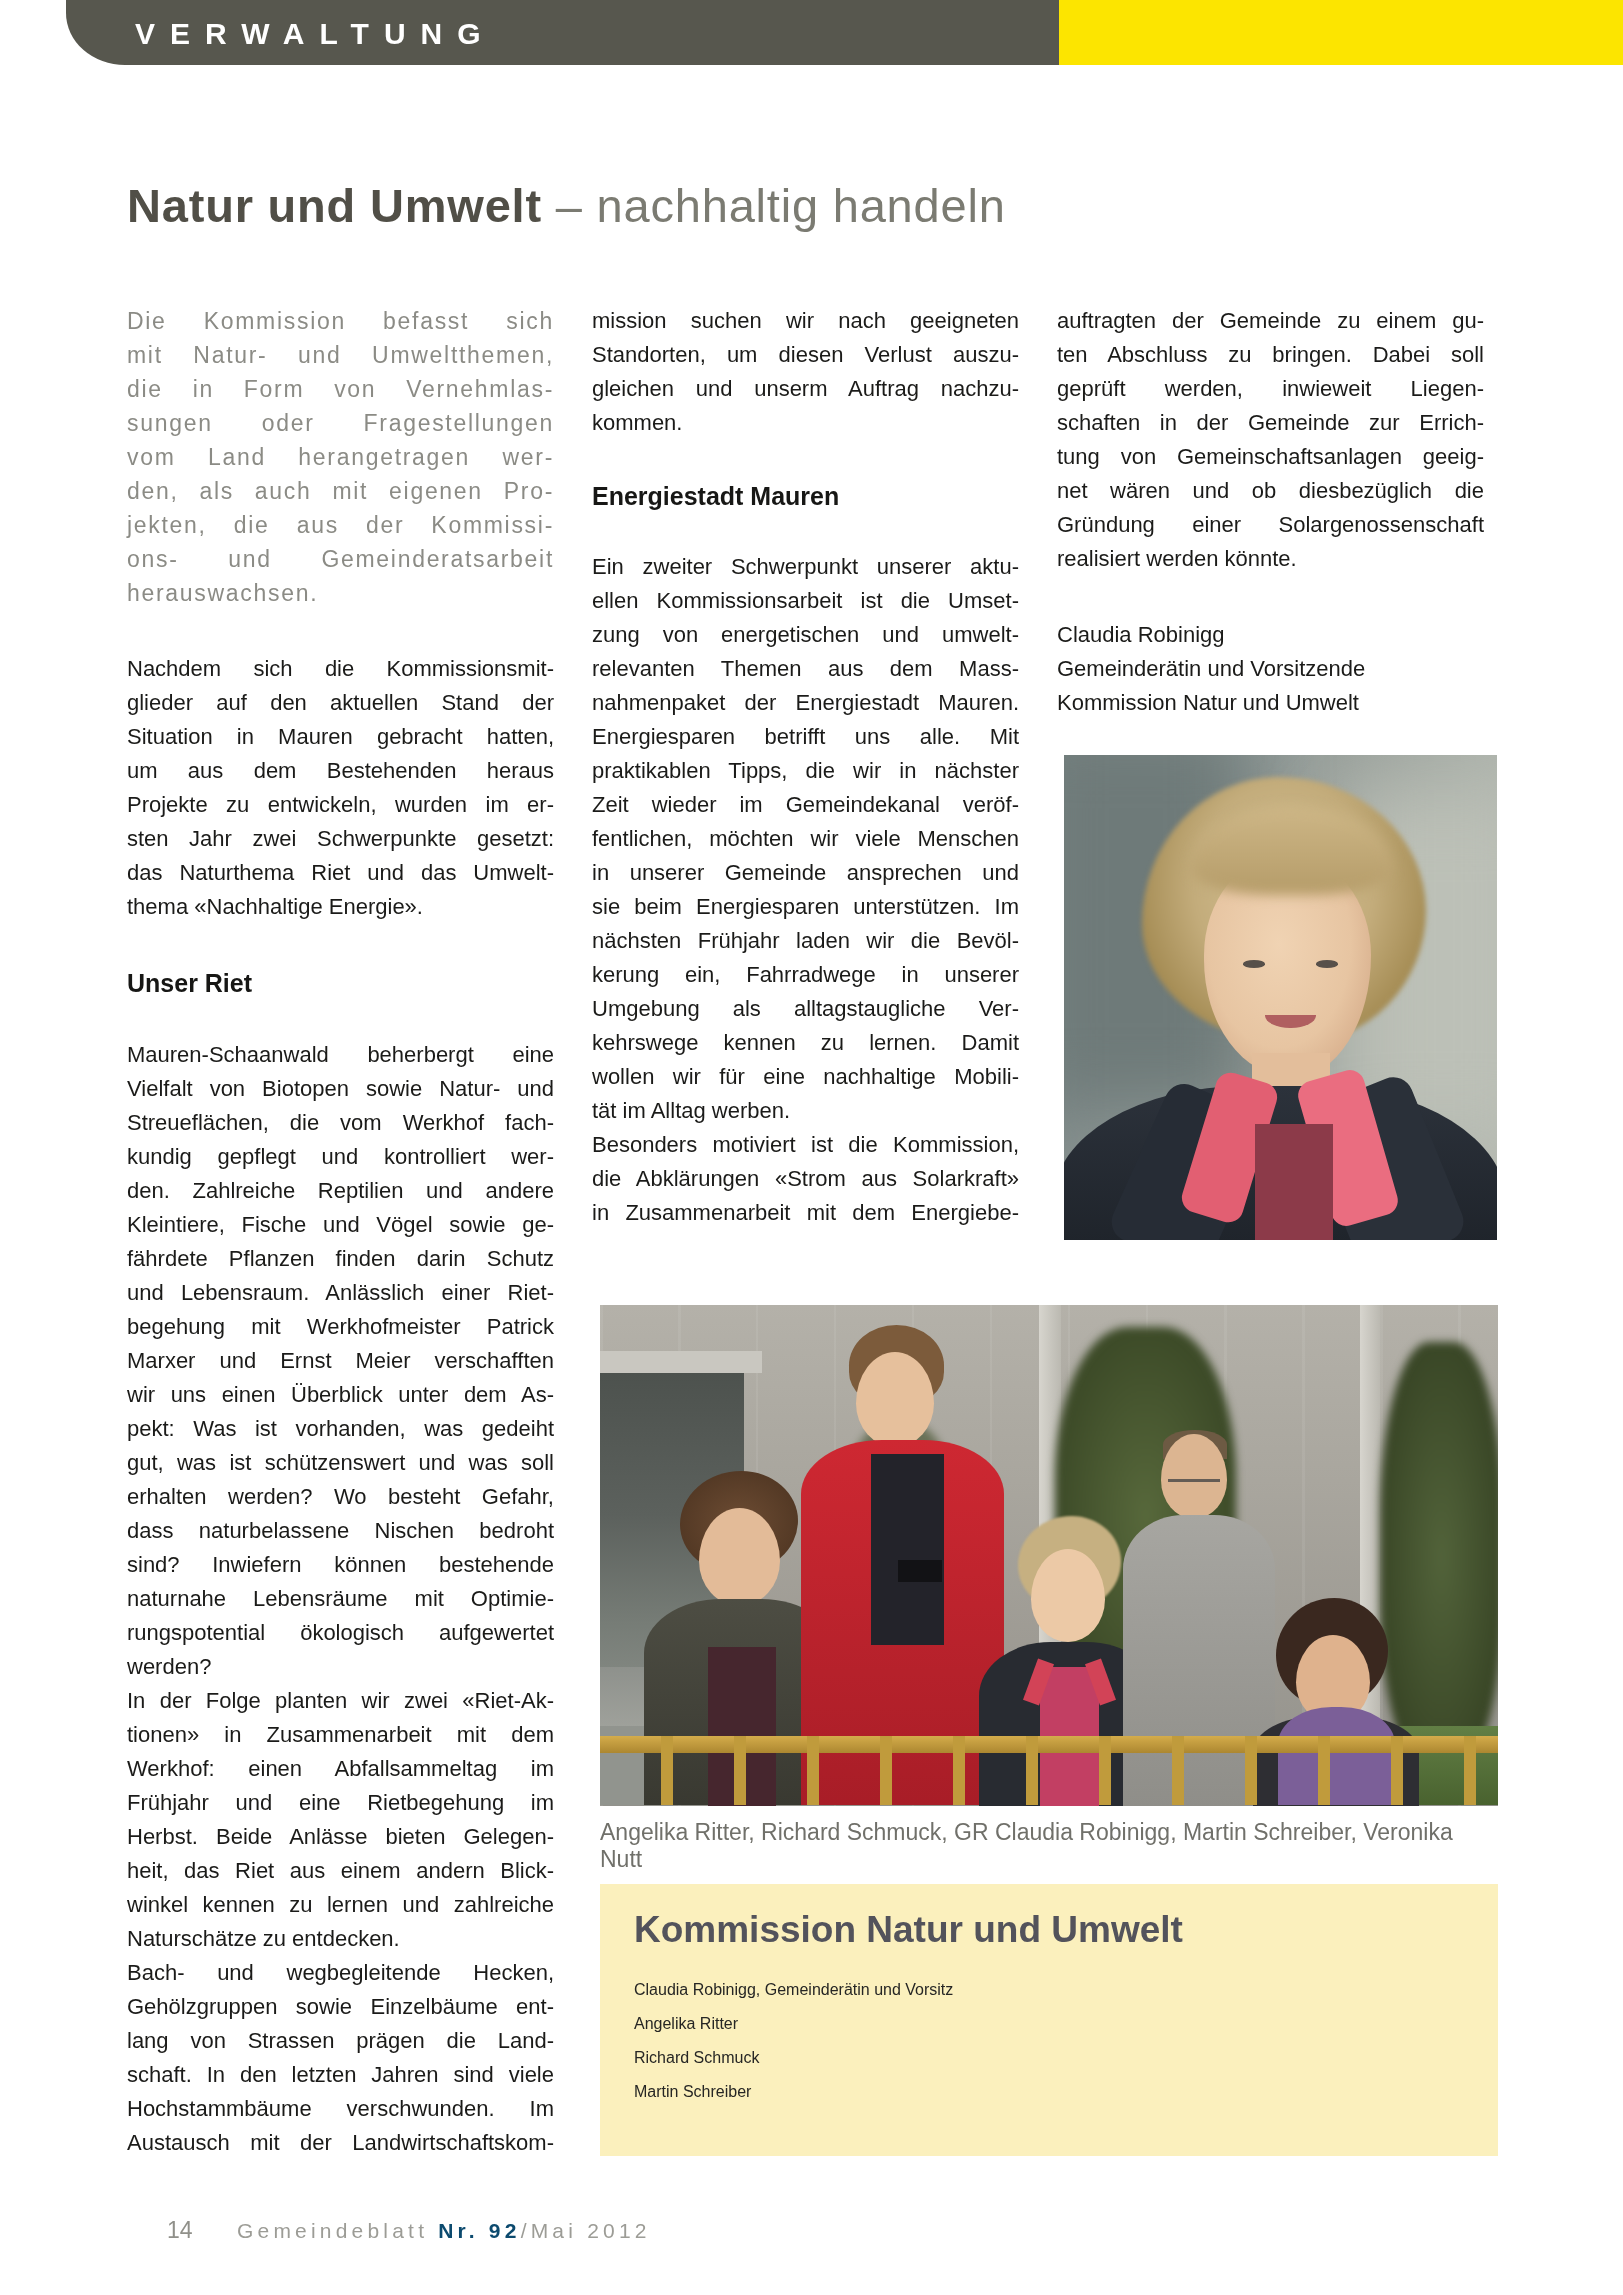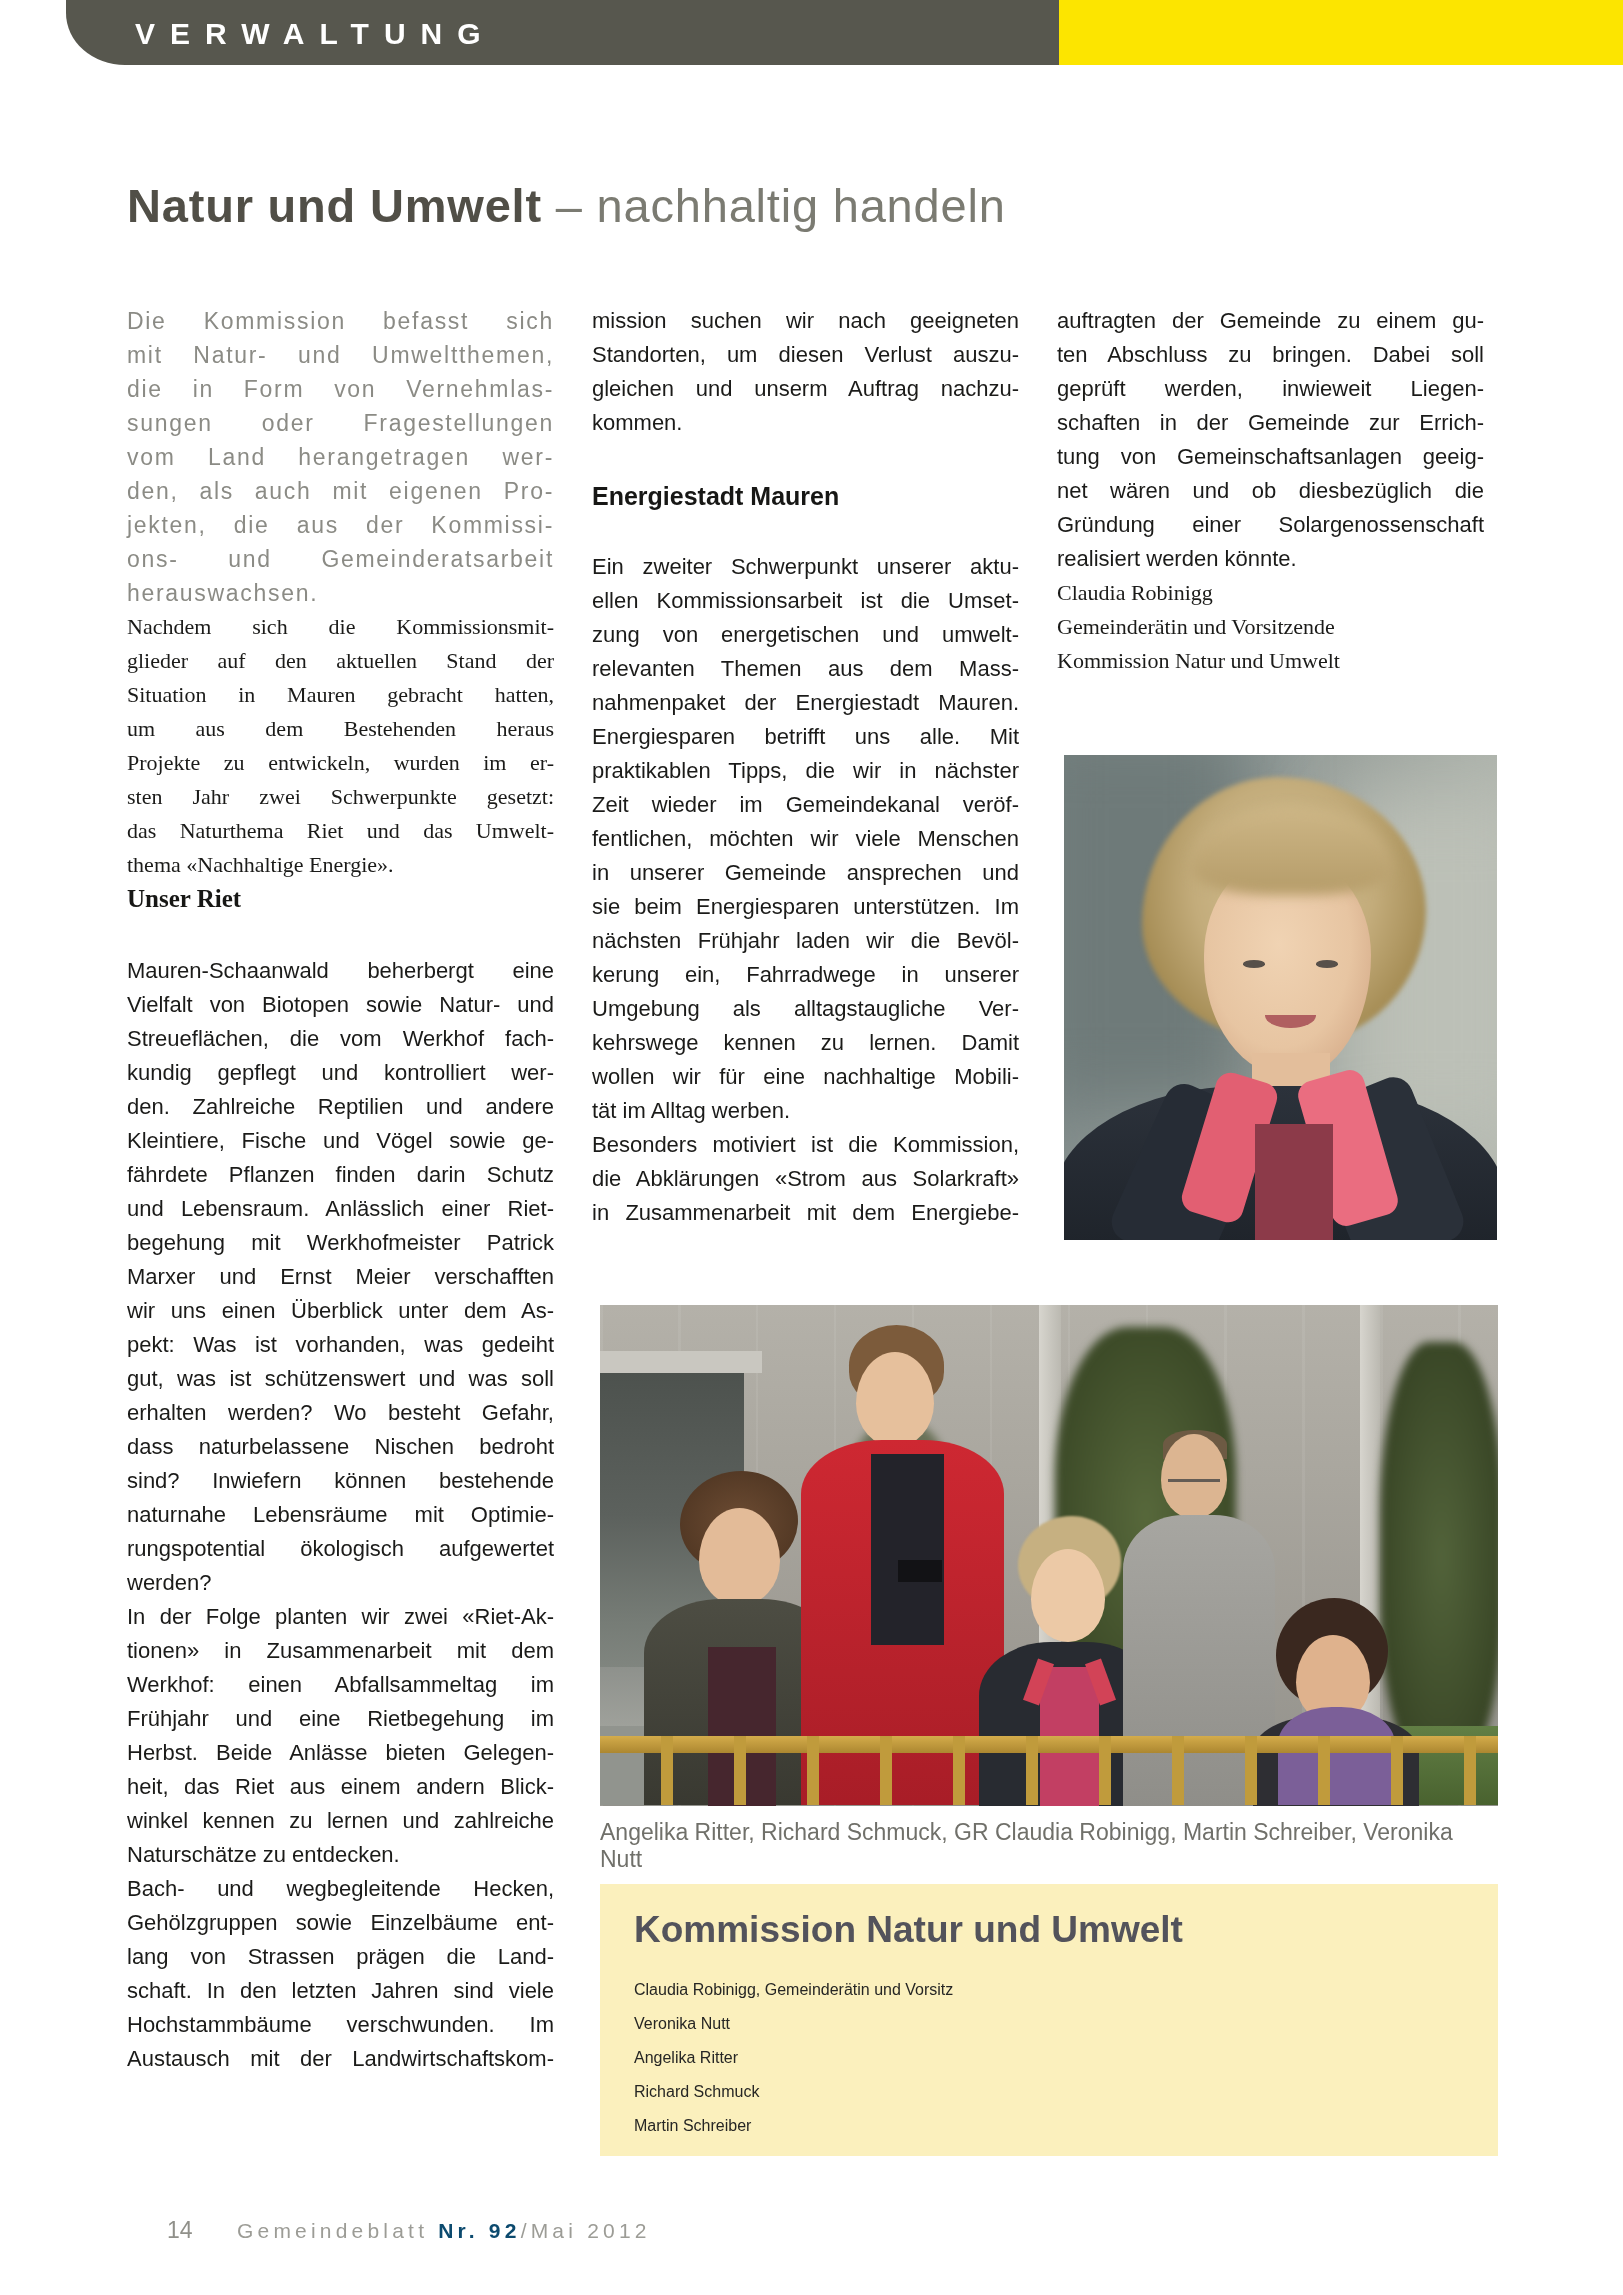--- a/index.html
+++ b/index.html
@@ -23,21 +23,21 @@
   .tcol{width:427px;color:#1b1b19;font-size:22px;line-height:34px;}
   .c1{left:127px;top:304px;}
   .c2{left:592px;top:304px;}
   .c3{left:1057px;top:304px;}
   .ln{height:34px;text-align:justify;text-align-last:justify;}
   .para .ln.last{text-align-last:left;}
   .justify-all .ln.last{text-align-last:justify;}
   .plain .ln{text-align:left;text-align-last:left;}
   .lead{color:#8b8b85;font-size:23px;letter-spacing:1.7px;}
   .col-heading{font-weight:bold;font-size:25px;color:#171715;height:34px;}
-  .mt50{font-family:Liberation Serif, serif;} .mt46{margin-top:39px;} .mt45{margin-top:38px;} .mt44{margin-top:37px;}
+  .mt50{margin-top:42px;} .mt46{margin-top:39px;} .mt45{margin-top:38px;} .mt44{margin-top:37px;}
 
   
   .photo{overflow:hidden;}
   .photo div{position:absolute;}
   .portrait{left:1064px;top:755px;width:433px;height:485px;background:#8d9492;}
   .pt-bg{inset:0;background:linear-gradient(100deg,#7e8887 0%,#8f9997 30%,#9aa19c 55%,#aab0a9 78%,#b6bab2 100%);}
   .pt-blob1{left:-42px;top:-34px;width:228px;height:389px;background:#6e7a79;filter:blur(36px);}
   .pt-blob2{left:279px;top:34px;width:203px;height:355px;background:#bcc0b7;filter:blur(39px);}
   .pt-hair{left:78px;top:22px;width:284px;height:267px;filter:blur(2.5px);
            background:radial-gradient(ellipse at 50% 40%,#d5c295 0%,#c3ac7b 45%,#a1884f 78%,#8a7344 100%);
@@ -316,21 +316,20 @@
     <div class="g-rail"></div>
     <div class="g-posts"></div>
   </div>
 
   <div class="abs caption">Angelika Ritter, Richard Schmuck, GR Claudia Robinigg, Martin Schreiber, Veronika Nutt</div>
 
   <div class="abs info-box">
     <div class="box-heading">Kommission Natur und Umwelt</div>
     <div class="members plain">
         <div class="ln">Claudia Robinigg, Gemeinderätin und Vorsitz</div>
-        <div class="ln">Veronika Nutt</div>
         <div class="ln">Angelika Ritter</div>
         <div class="ln">Richard Schmuck</div>
         <div class="ln last">Martin Schreiber</div>
       </div>
   </div>
 
   <div class="abs footer">
     <span class="pagenum">14</span><span class="journal"><span>Gemeindeblatt </span><b>Nr. 92</b><span>/Mai 2012</span></span>
   </div>
 

